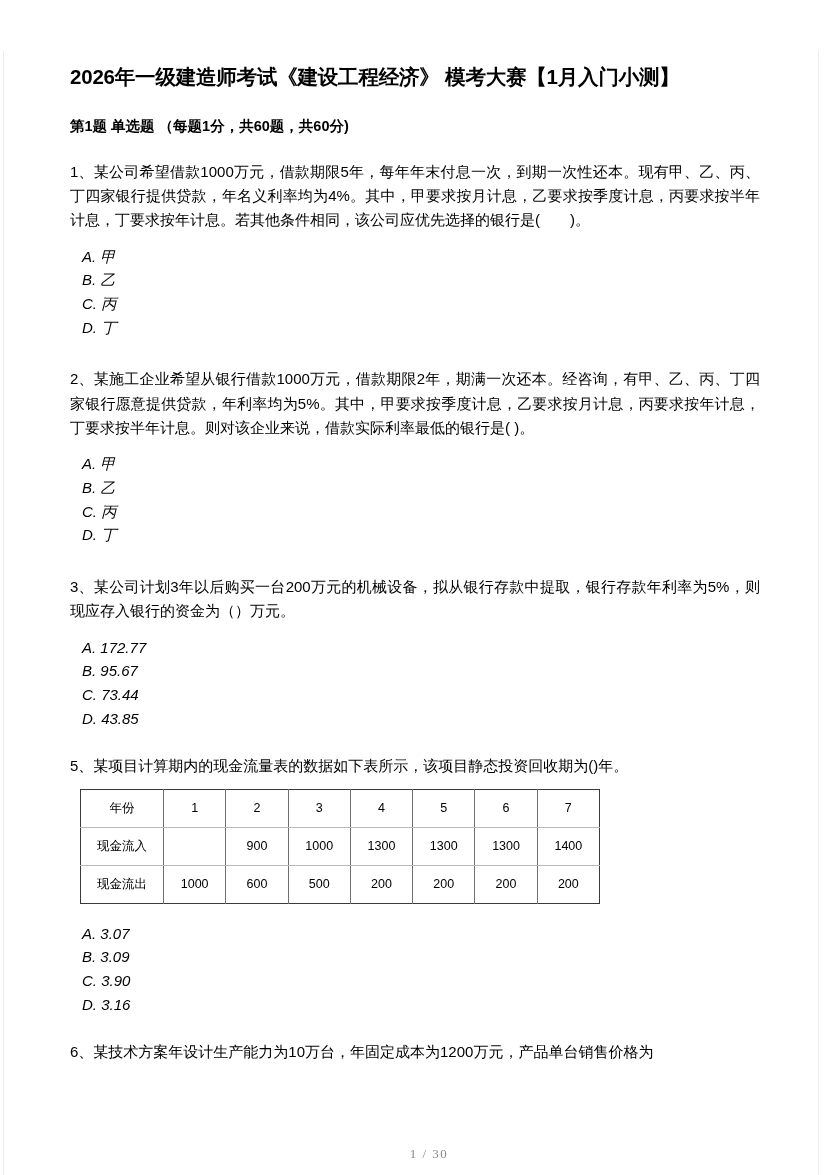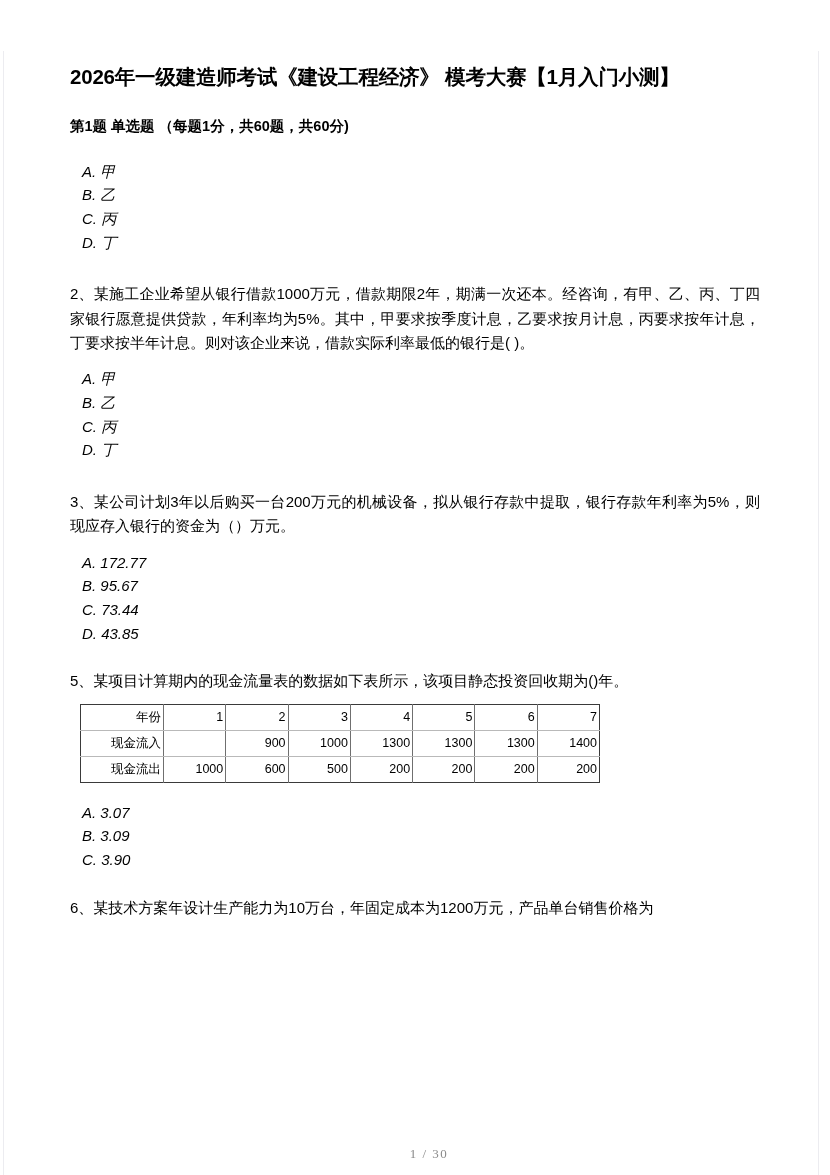--- a/index.html
+++ b/index.html
@@ -95,24 +95,24 @@
     border-collapse: collapse;
     width: 520px;
     table-layout: fixed;
     border: 1px solid #3a3a3a;
   }
   table.cashflow td {
     border-left: 1px solid #6f6f6f;
     border-right: 1px solid #6f6f6f;
     border-top: 1px solid #b9b9b9;
     border-bottom: 1px solid #b9b9b9;
-    text-align: right;
+    text-align: center;
     font-size: 12.5px;
     height: 23px;
-    padding: 1px 2px;
+    padding: 7px 2px;
     white-space: nowrap;
   }
   table.cashflow tr:first-child td { border-top: none; }
   table.cashflow tr:last-child  td { border-bottom: none; }
   table.cashflow td:first-child { border-left: none; }
   table.cashflow td:last-child  { border-right: none; }
   table.cashflow td.rowhead { width: 78px; }
 
   
   .page-footer {
@@ -135,20 +135,21 @@
   <div class="edge-rule left"></div>
   <div class="edge-rule right"></div>
 
   <div class="content">
 
     <h1 class="doc-title">2026年一级建造师考试《建设工程经济》 模考大赛【1月入门小测】</h1>
 
     <div class="section-header">第1题 单选题 （每题1分，共60题，共60分)</div>
 
     <div class="question-block gap-lg">
+      <p class="question-stem">1、某公司希望借款1000万元，借款期限5年，每年年末付息一次，到期一次性还本。现有甲、乙、丙、丁四家银行提供贷款，年名义利率均为4%。其中，甲要求按月计息，乙要求按季度计息，丙要求按半年计息，丁要求按年计息。若其他条件相同，该公司应优先选择的银行是(　　)。</p>
       <ul class="option-list">
         <li class="option-item">A. 甲</li>
         <li class="option-item">B. 乙</li>
         <li class="option-item">C. 丙</li>
         <li class="option-item">D. 丁</li>
       </ul>
     </div>
 
     <div class="question-block gap-lg">
       <p class="question-stem">2、某施工企业希望从银行借款1000万元，借款期限2年，期满一次还本。经咨询，有甲、乙、丙、丁四家银行愿意提供贷款，年利率均为5%。其中，甲要求按季度计息，乙要求按月计息，丙要求按年计息，丁要求按半年计息。则对该企业来说，借款实际利率最低的银行是( )。</p>
@@ -208,20 +209,21 @@
               <td>200</td>
             </tr>
           </tbody>
         </table>
       </div>
 
       <ul class="option-list">
         <li class="option-item">A. 3.07</li>
         <li class="option-item">B. 3.09</li>
         <li class="option-item">C. 3.90</li>
+        <li class="option-item">D. 3.16</li>
       </ul>
     </div>
 
     <div class="question-block">
       <p class="question-stem">6、某技术方案年设计生产能力为10万台，年固定成本为1200万元，产品单台销售价格为</p>
     </div>
 
   </div>
 
   <div class="page-footer">1 / 30</div>

